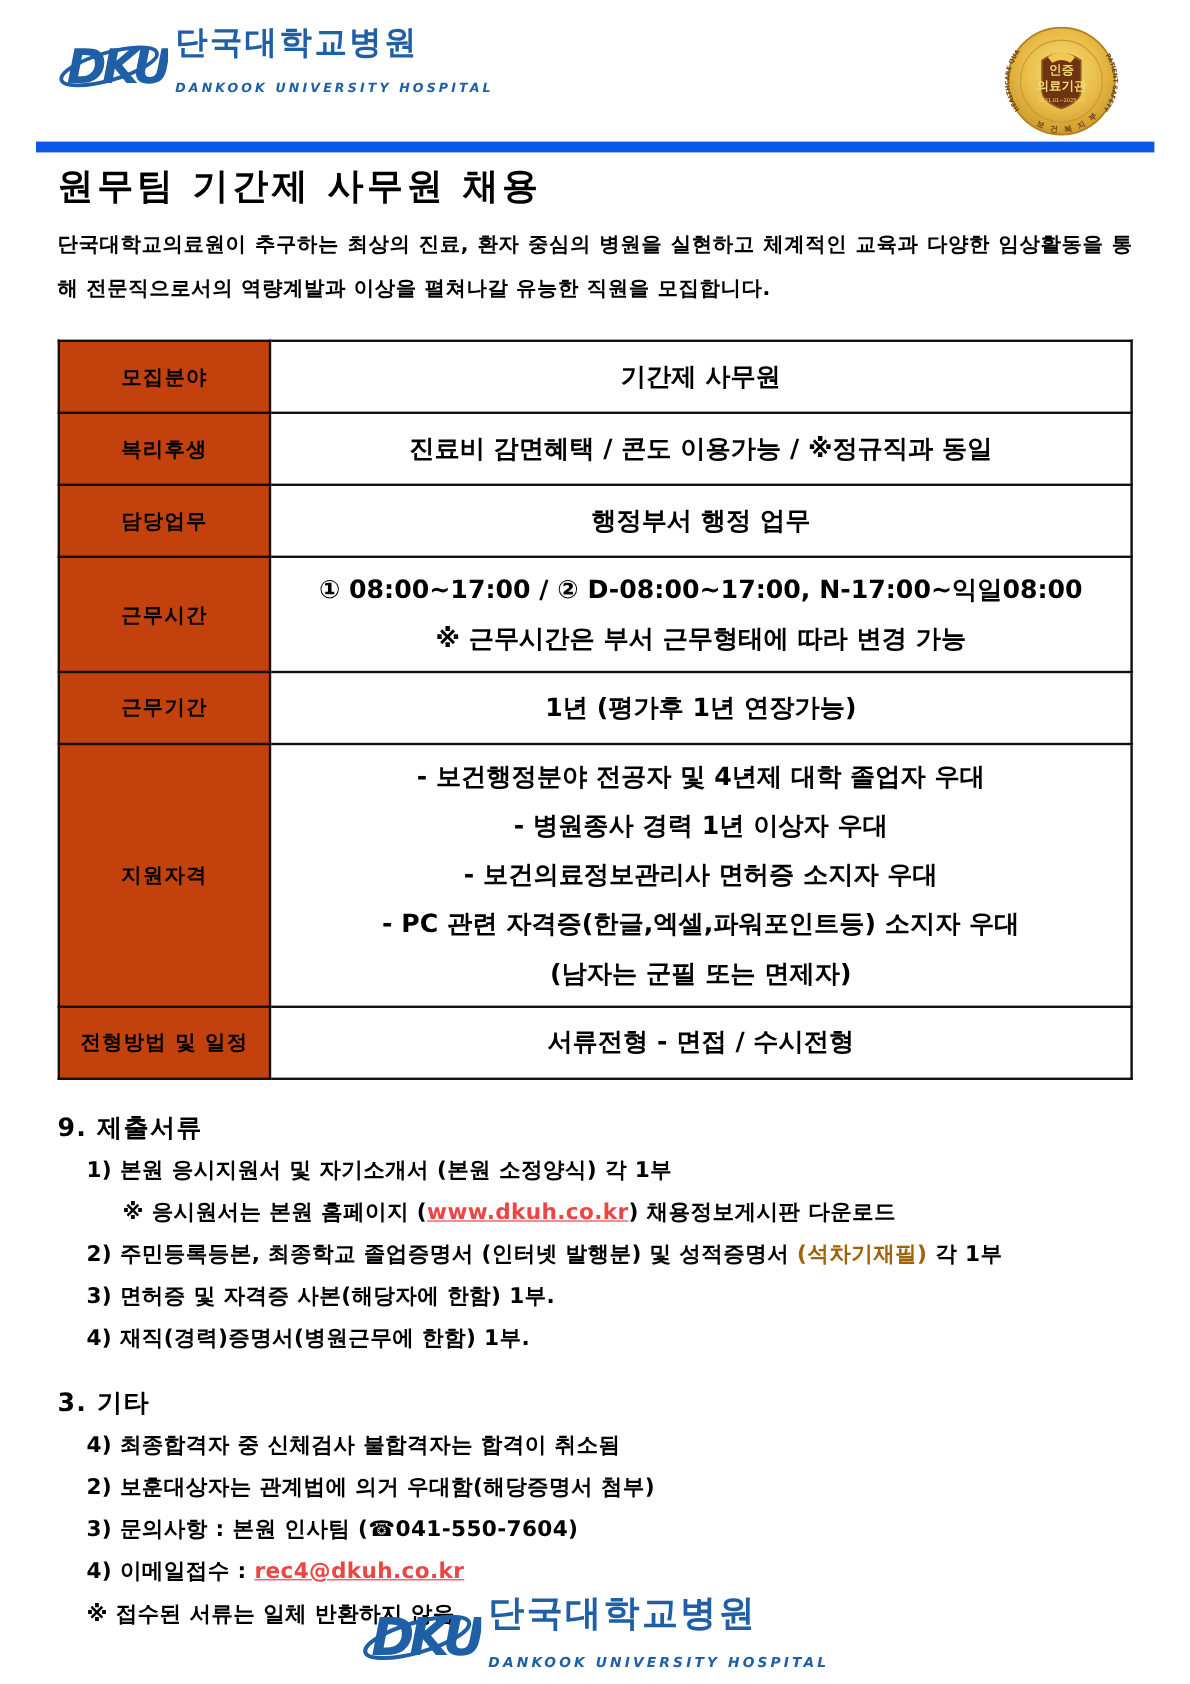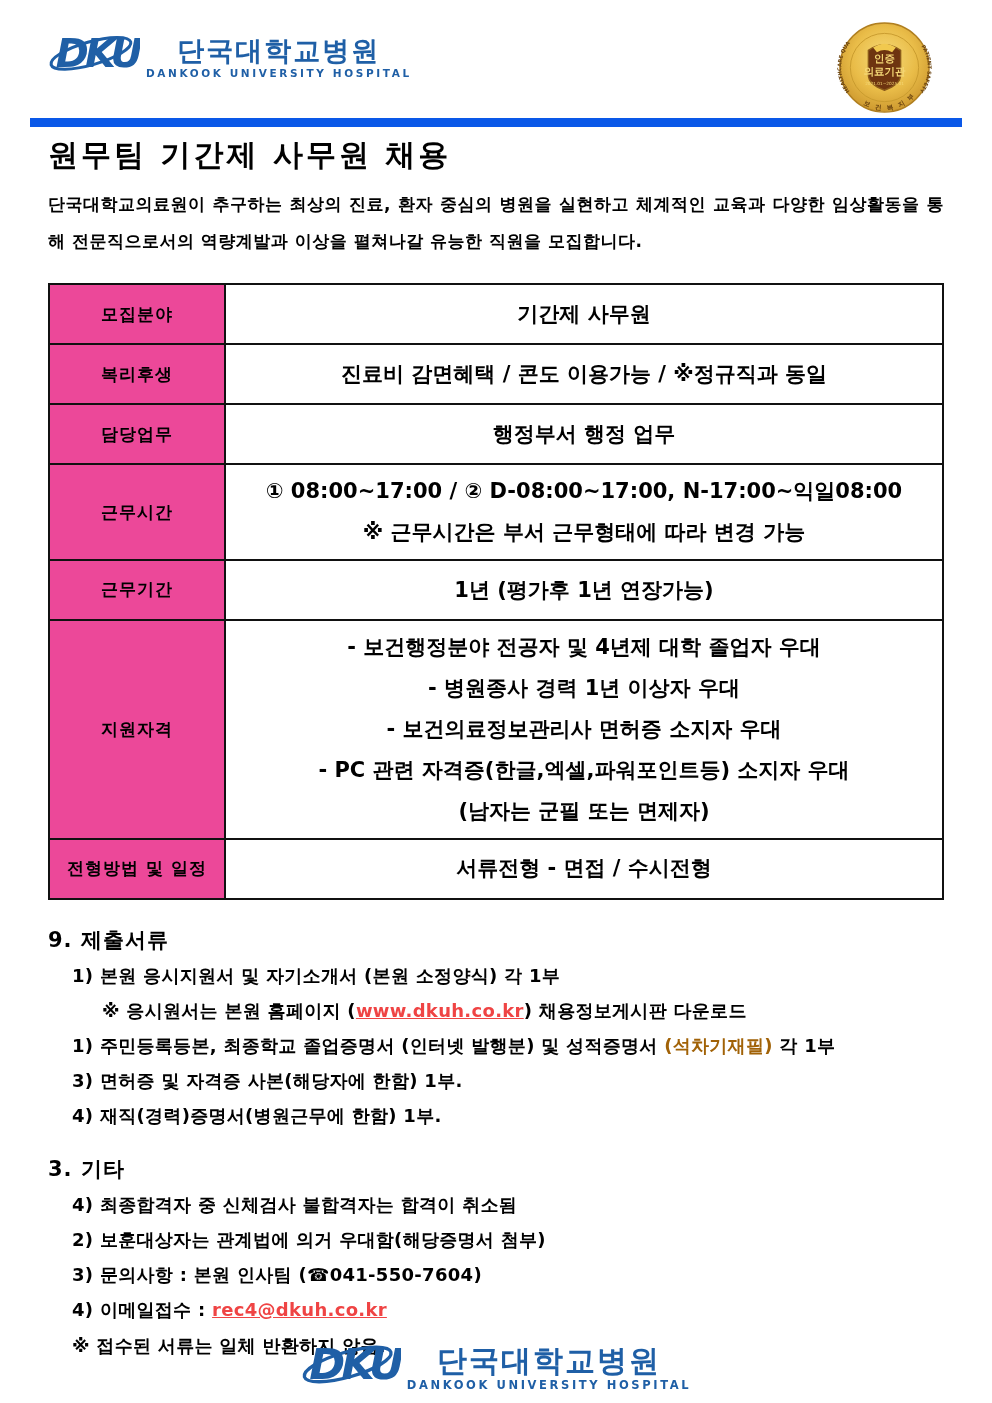--- a/index.html
+++ b/index.html
@@ -10,41 +10,41 @@
     color: #000;
     position: relative;
     overflow: hidden;
   }
   .page { padding: 14px 48px 0 48px; }
 
   
   .header { display: flex; justify-content: space-between; align-items: flex-start; height: 92px; margin-top: 8px; }
   .logo { display: flex; align-items: flex-end; gap: 6px; }
   .logo-mark svg { display: block; }
-  .logo-text { display: flex; flex-direction: column; line-height: 1; padding-bottom: 2px; text-align: center; }
+  .logo-text { display: flex; flex-direction: column; line-height: 1; padding-bottom: 2px; }
   .logo-ko { color: #1f5fa6; font-weight: bold; font-size: 27px; letter-spacing: 2px; }
-  .logo-en { color: #1f5fa6; font-weight: bold; font-size: 10.5px; letter-spacing: 2.6px; margin-top: 4px; }
+  .logo-en { color: #1f5fa6; font-weight: bold; font-size: 10.5px; letter-spacing: 2.6px; margin-top: 20px; font-style: italic; }
 
   .seal { width: 95px; height: 92px; position: relative; margin-right: 12px; }
 
   .blue-bar { height: 9px; background: #0a58e8; margin: 4px -18px 0 -18px; }
 
   
   .doc-title { font-size: 30px; font-weight: bold; letter-spacing: 3px; margin-top: 8px; }
   .intro { font-size: 17px; font-weight: bold; line-height: 2.15; margin-top: 10px; text-align: justify; letter-spacing: 0.5px; }
 
   
   .sec-heading { font-size: 21px; font-weight: bold; letter-spacing: 1px; }
   .sec1 { margin-top: 24px; }
 
   
   table.recruit { border-collapse: collapse; width: 100%; margin-top: 14px; }
   table.recruit th, table.recruit td { border: 2px solid #111; }
   table.recruit th {
-    background: #ec4899; width: 176px;
+    background: #c2410c; width: 176px;
     font-size: 17px; font-weight: bold; letter-spacing: 1px;
     text-align: center; vertical-align: middle;
   }
   table.recruit td {
     font-size: 21px; font-weight: bold; text-align: center; vertical-align: middle;
     line-height: 1.95; padding: 6px 10px;
   }
   .rh-s  { height: 60px; }
   .rh-m  { height: 74px; }
   .rh-l  { height: 132px; }
@@ -166,21 +166,21 @@
         </tr>
       </tbody>
     </table>
   </div>
 
   <div class="sec2">
     <div class="sec-heading">9. 제출서류</div>
     <div class="doc-list">
       <div class="doc-item">1) 본원 응시지원서 및 자기소개서 (본원 소정양식) 각 1부</div>
       <div class="doc-item doc-subnote"><span>※ 응시원서는 본원 홈페이지 (</span><a href="#" class="doc-link">www.dkuh.co.kr</a><span>) 채용정보게시판 다운로드</span></div>
-      <div class="doc-item"><span>1) 주민등록등본, 최종학교 졸업증명서 (인터넷 발행분) 및 성적증명서 </span><span class="red">(석차기재필)</span><span> 각 1부</span></div>
+      <div class="doc-item"><span>2) 주민등록등본, 최종학교 졸업증명서 (인터넷 발행분) 및 성적증명서 </span><span class="red">(석차기재필)</span><span> 각 1부</span></div>
       <div class="doc-item">3) 면허증 및 자격증 사본(해당자에 한함) 1부.</div>
       <div class="doc-item">4) 재직(경력)증명서(병원근무에 한함) 1부.</div>
     </div>
   </div>
 
   <div class="sec3">
     <div class="sec-heading">3. 기타</div>
     <div class="doc-list">
       <div class="doc-item">4) 최종합격자 중 신체검사 불합격자는 합격이 취소됨</div>
       <div class="doc-item">2) 보훈대상자는 관계법에 의거 우대함(해당증명서 첨부)</div>

